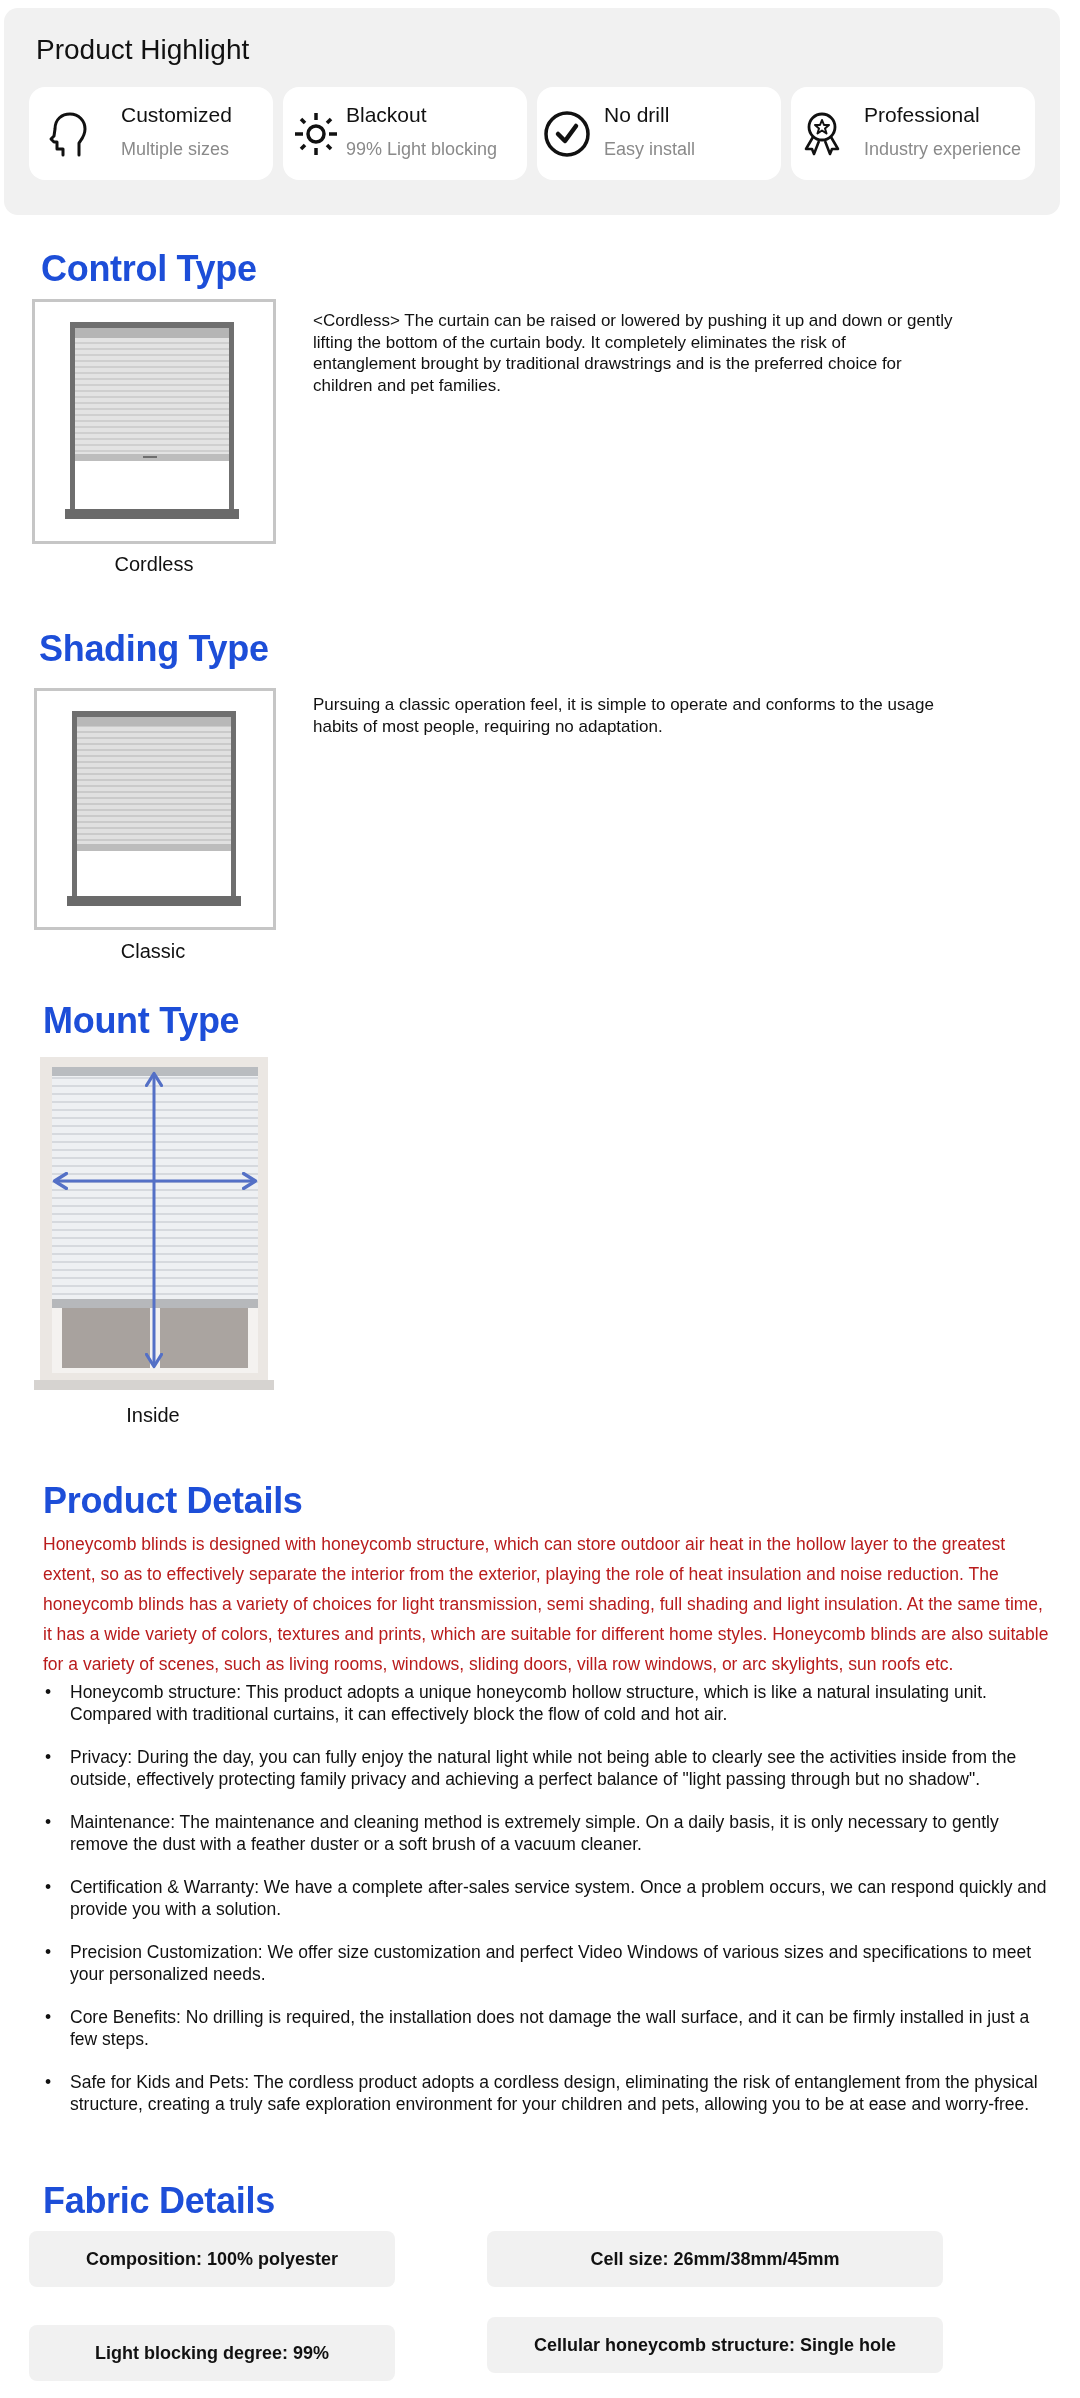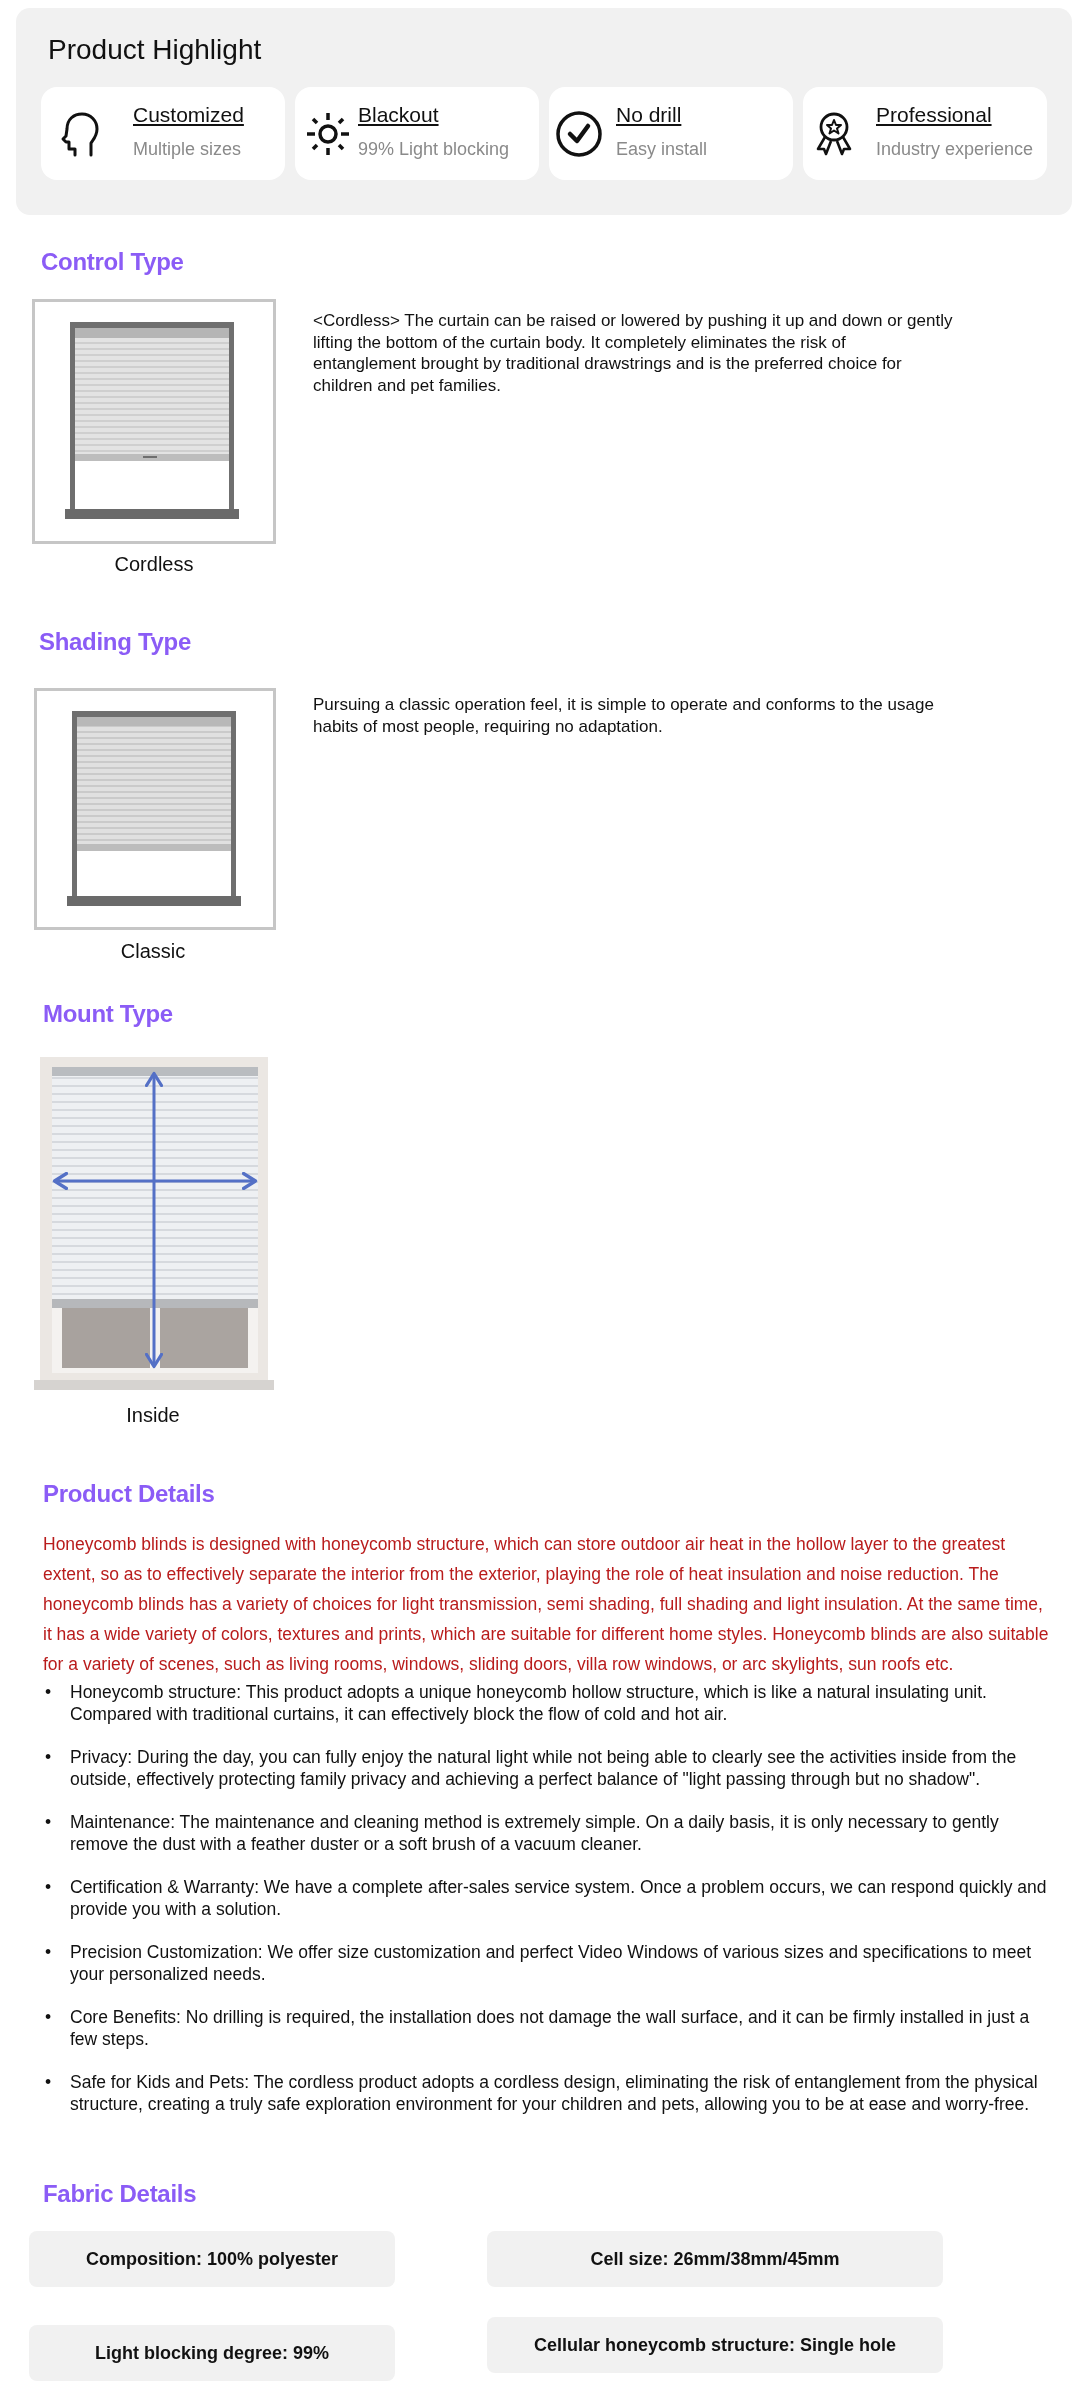--- a/index.html
+++ b/index.html
@@ -1,27 +1,27 @@
 <!DOCTYPE html>
 <html><head>
 <meta charset="utf-8">
 <style>
   * { box-sizing: border-box; margin: 0; padding: 0; }
   html, body { width: 1080px; height: 2398px; background: #ffffff; overflow: hidden; }
   body { position: relative; font-family: "Liberation Sans", "DejaVu Sans", sans-serif; color: #111; }
 
   
-  .highlight { position: absolute; left: 16px; top: 8px; width: 1056px; height: 207px; background: #f1f1f1; border-radius: 14px; }
+  .highlight { position: absolute; left: 4px; top: 8px; width: 1056px; height: 207px; background: #f1f1f1; border-radius: 14px; }
   .highlight-title { position: absolute; left: 32px; top: 26px; font-size: 28px; color: #111; font-weight: normal; }
   .tile { position: absolute; top: 79px; width: 244px; height: 93px; background: #ffffff; border-radius: 16px; }
   .tile .ico { position: absolute; left: 14px; top: 22px; width: 50px; height: 50px; }
-  .tile .t1 { position: absolute; left: 92px; top: 16px; font-size: 21px; color: #111; white-space: nowrap; text-decoration: underline; }
+  .tile .t1 { position: absolute; left: 92px; top: 16px; font-size: 21px; color: #111; white-space: nowrap; }
   .tile .t2 { position: absolute; left: 92px; top: 52px; font-size: 18px; color: #8a8a8a; white-space: nowrap; }
 
-  .section-title { position: absolute; font-size: 24px; font-weight: bold; color: #8b5cf6; letter-spacing: -0.3px; }
+  .section-title { position: absolute; font-size: 36px; font-weight: bold; color: #1d4ed8; letter-spacing: -0.3px; }
 
   .img-frame { position: absolute; background: #fff; border: 3px solid #c6c6c6; }
   .img-label { position: absolute; font-size: 20px; color: #111; text-align: center; width: 240px; }
   .desc { position: absolute; left: 313px; width: 640px; font-size: 17px; line-height: 21.5px; color: #111; }
 
   .para { position: absolute; left: 43px; width: 1008px; font-size: 17.5px; line-height: 30px; color: #b91c1c; }
   .bullet-list { position: absolute; left: 43px; top: 1681px; width: 1008px; list-style: none; }
   .bullet-list li { position: relative; padding-left: 27px; font-size: 17.5px; line-height: 22px; margin-bottom: 21px; color: #111; }
   .bullet-list li .dot { position: absolute; left: 2px; top: 0; }
 

